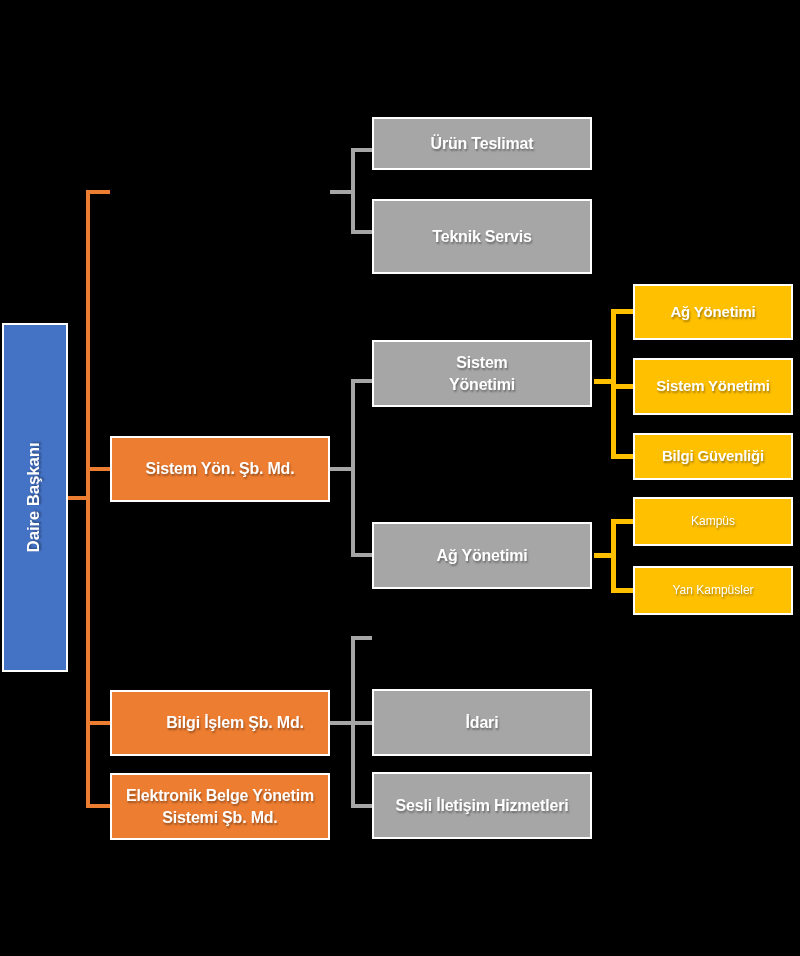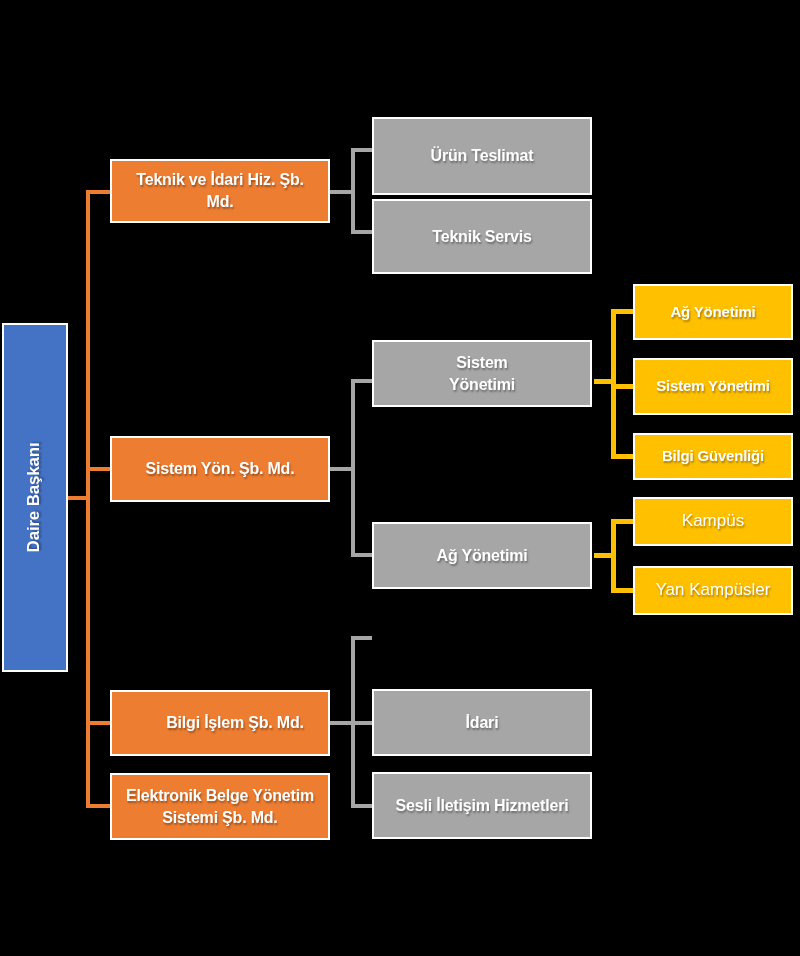--- a/index.html
+++ b/index.html
@@ -29,21 +29,21 @@
     line-height: 1.35;
     letter-spacing: -0.2px;
     text-shadow: 1px 2px 2px rgba(0,0,0,0.35);
     padding: 2px 4px;
   }
   .node .label { white-space: pre-line; }
   .node.root  { background: #4472C4; }
   .node.lvl1  { background: #ED7D31; left: 110px; width: 220px; }
   .node.lvl2  { background: #A6A6A6; left: 372px; width: 220px; }
   .node.lvl3  { background: #FFC000; left: 633px; width: 160px; font-size: 15px; }
-  .node.regular { font-weight: 400; font-size: 17px; letter-spacing: 0; text-align: center; }
+  .node.regular { font-weight: 400; font-size: 12px; letter-spacing: 0; text-align: center; }
   .node.nowrap .label { white-space: nowrap; }
   .vtext .label {
     transform: rotate(-90deg);
     white-space: nowrap;
     font-size: 17px;
   }
   .edge { position: absolute; }
   .edge.orange { background: #ED7D31; }
   .edge.gray   { background: #A6A6A6; }
   .edge.gold   { background: #FFC000; }
@@ -84,36 +84,32 @@
 
   <div class="edge gold" style="left:594px; top:553px; width:22px; height:5px;"></div>
   <div class="edge gold" style="left:611px; top:519px; width:5px;  height:74px;"></div>
   <div class="edge gold" style="left:616px; top:519px; width:17px; height:5px;"></div>
   <div class="edge gold" style="left:616px; top:588px; width:17px; height:5px;"></div>
 
   <div class="node root vtext" style="left:2px; top:323px; width:66px; height:349px;">
     <span class="label">Daire Başkanı</span>
   </div>
 
-  <div class="node lvl1" style="top:159px; height:64px;">
-    <span class="label">Teknik ve İdari Hiz. Şb.
-Md.</span>
-  </div>
   <div class="node lvl1" style="top:436px; height:66px;">
     <span class="label">Sistem Yön. Şb. Md.</span>
   </div>
   <div class="node lvl1" style="top:690px; height:66px;padding-left:34px;">
     <span class="label">Bilgi İşlem Şb. Md.</span>
   </div>
   <div class="node lvl1" style="top:773px; height:67px;">
     <span class="label">Elektronik Belge Yönetim
 Sistemi Şb. Md.</span>
   </div>
 
-  <div class="node lvl2" style="top:117px; height:78px;">
+  <div class="node lvl2" style="top:117px; height:53px;">
     <span class="label">Ürün Teslimat</span>
   </div>
   <div class="node lvl2" style="top:199px; height:75px;">
     <span class="label">Teknik Servis</span>
   </div>
   <div class="node lvl2" style="top:340px; height:67px;">
     <span class="label">Sistem
 Yönetimi</span>
   </div>
   <div class="node lvl2" style="top:522px; height:67px;">

